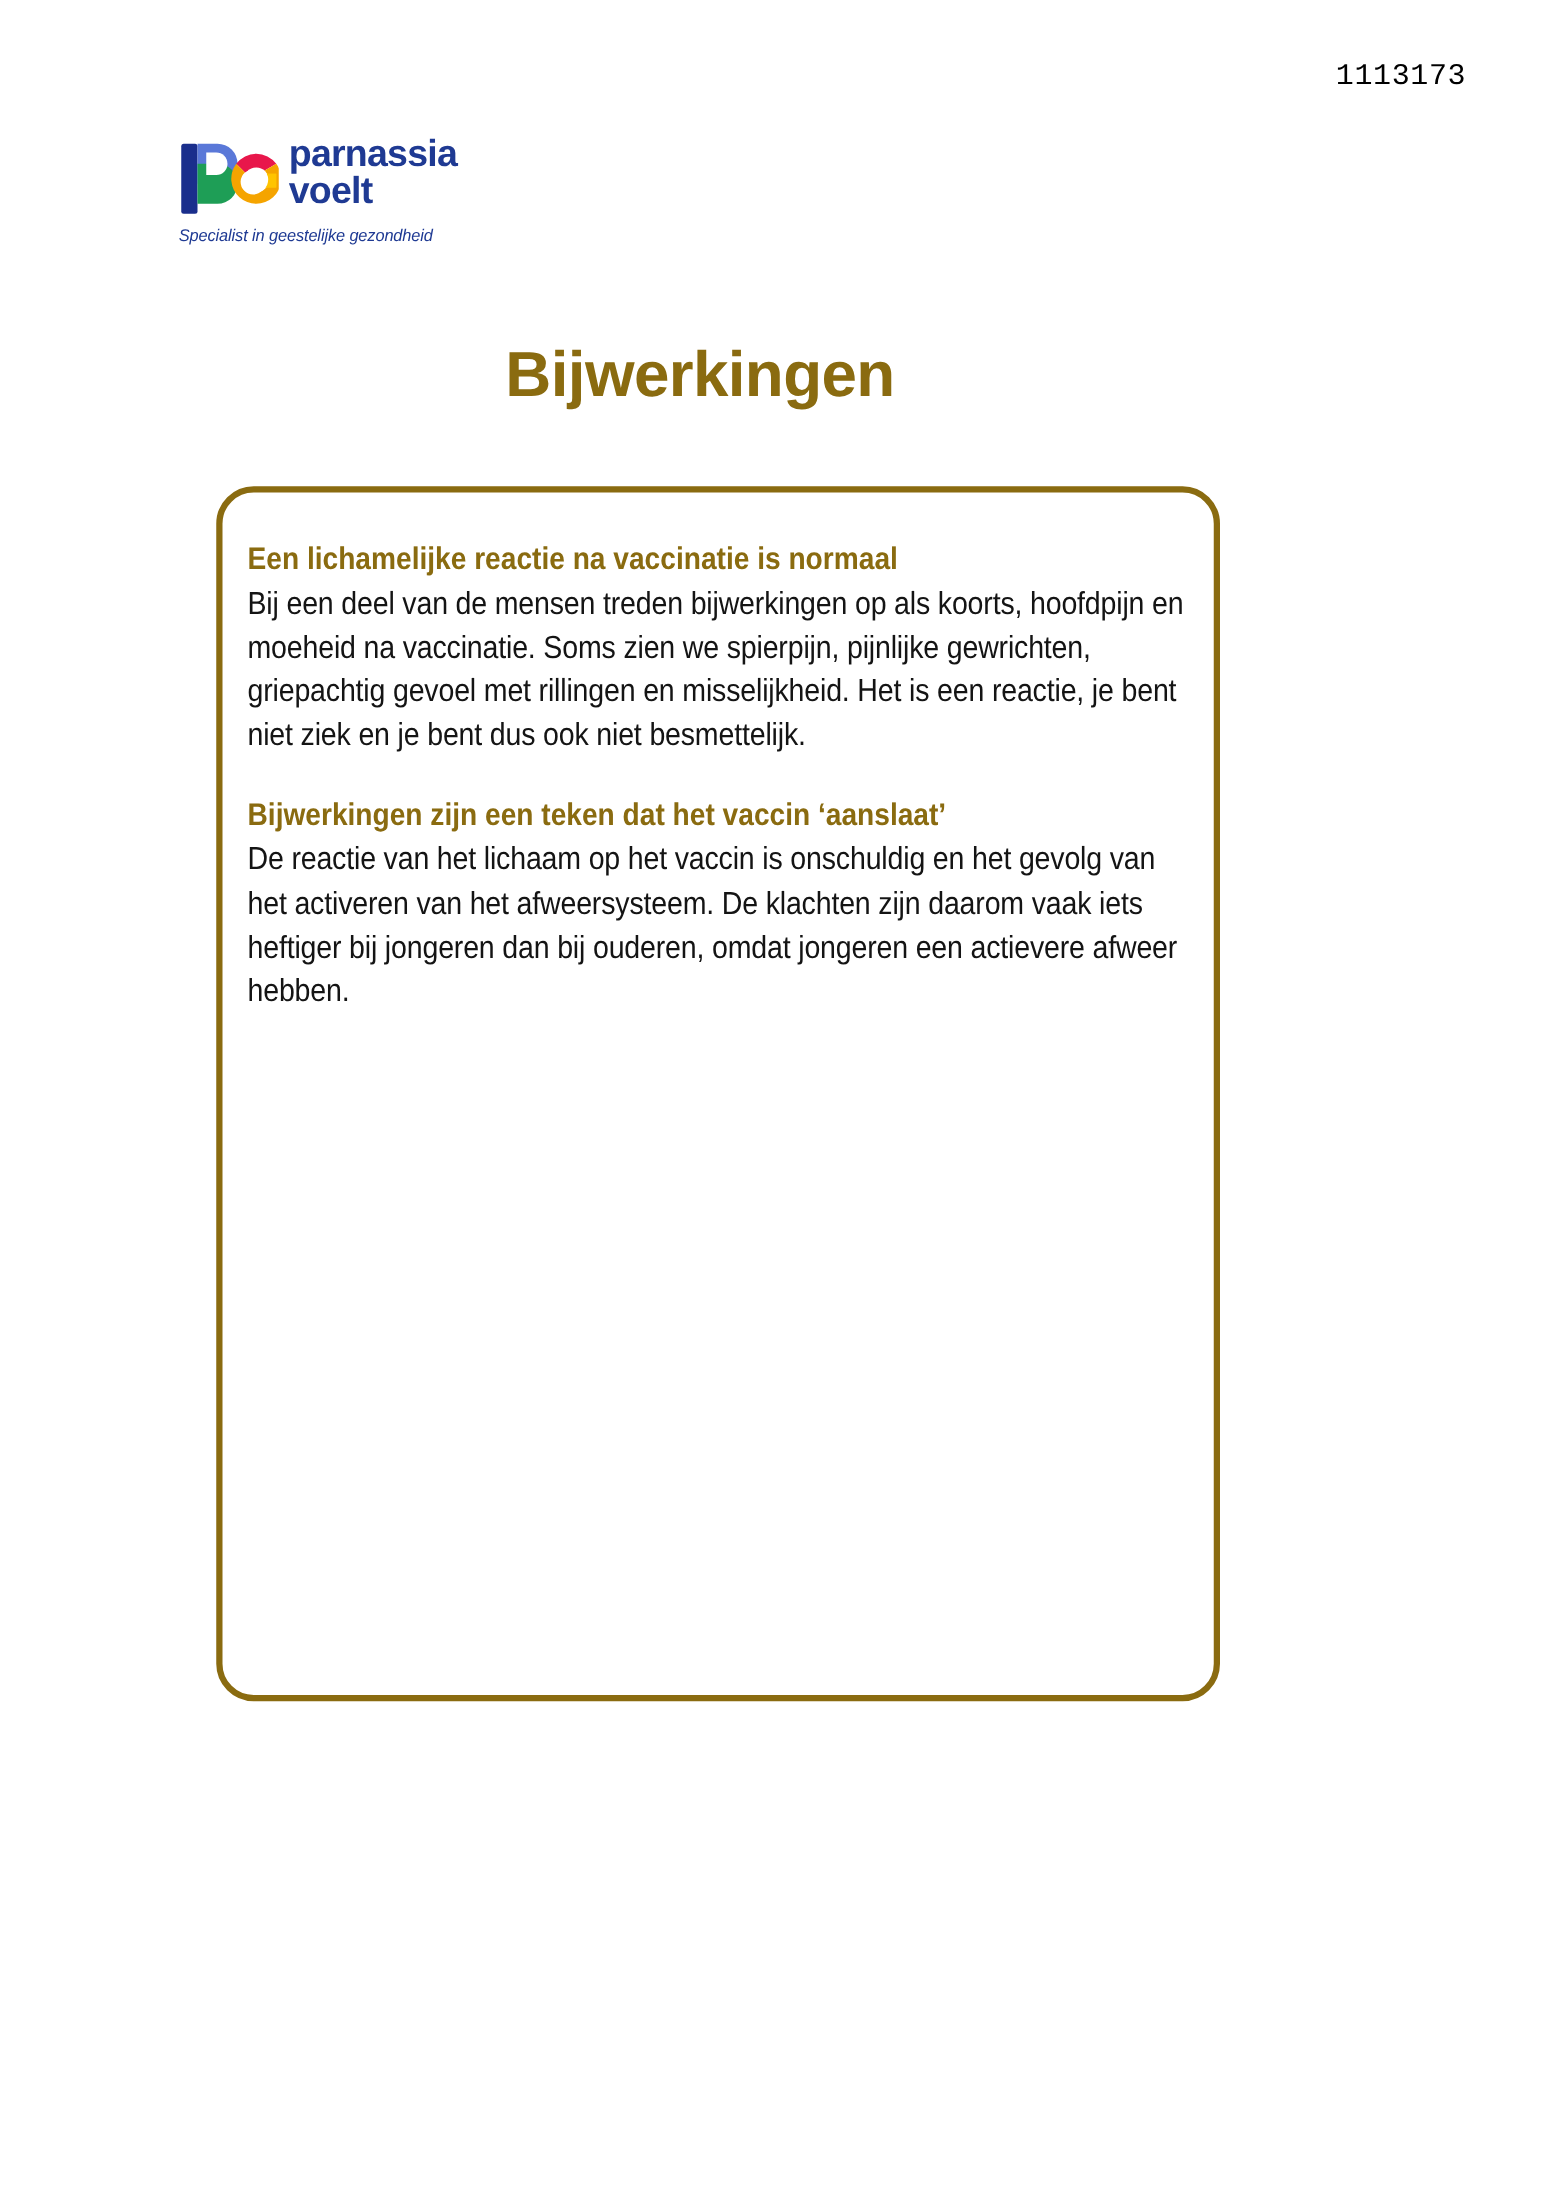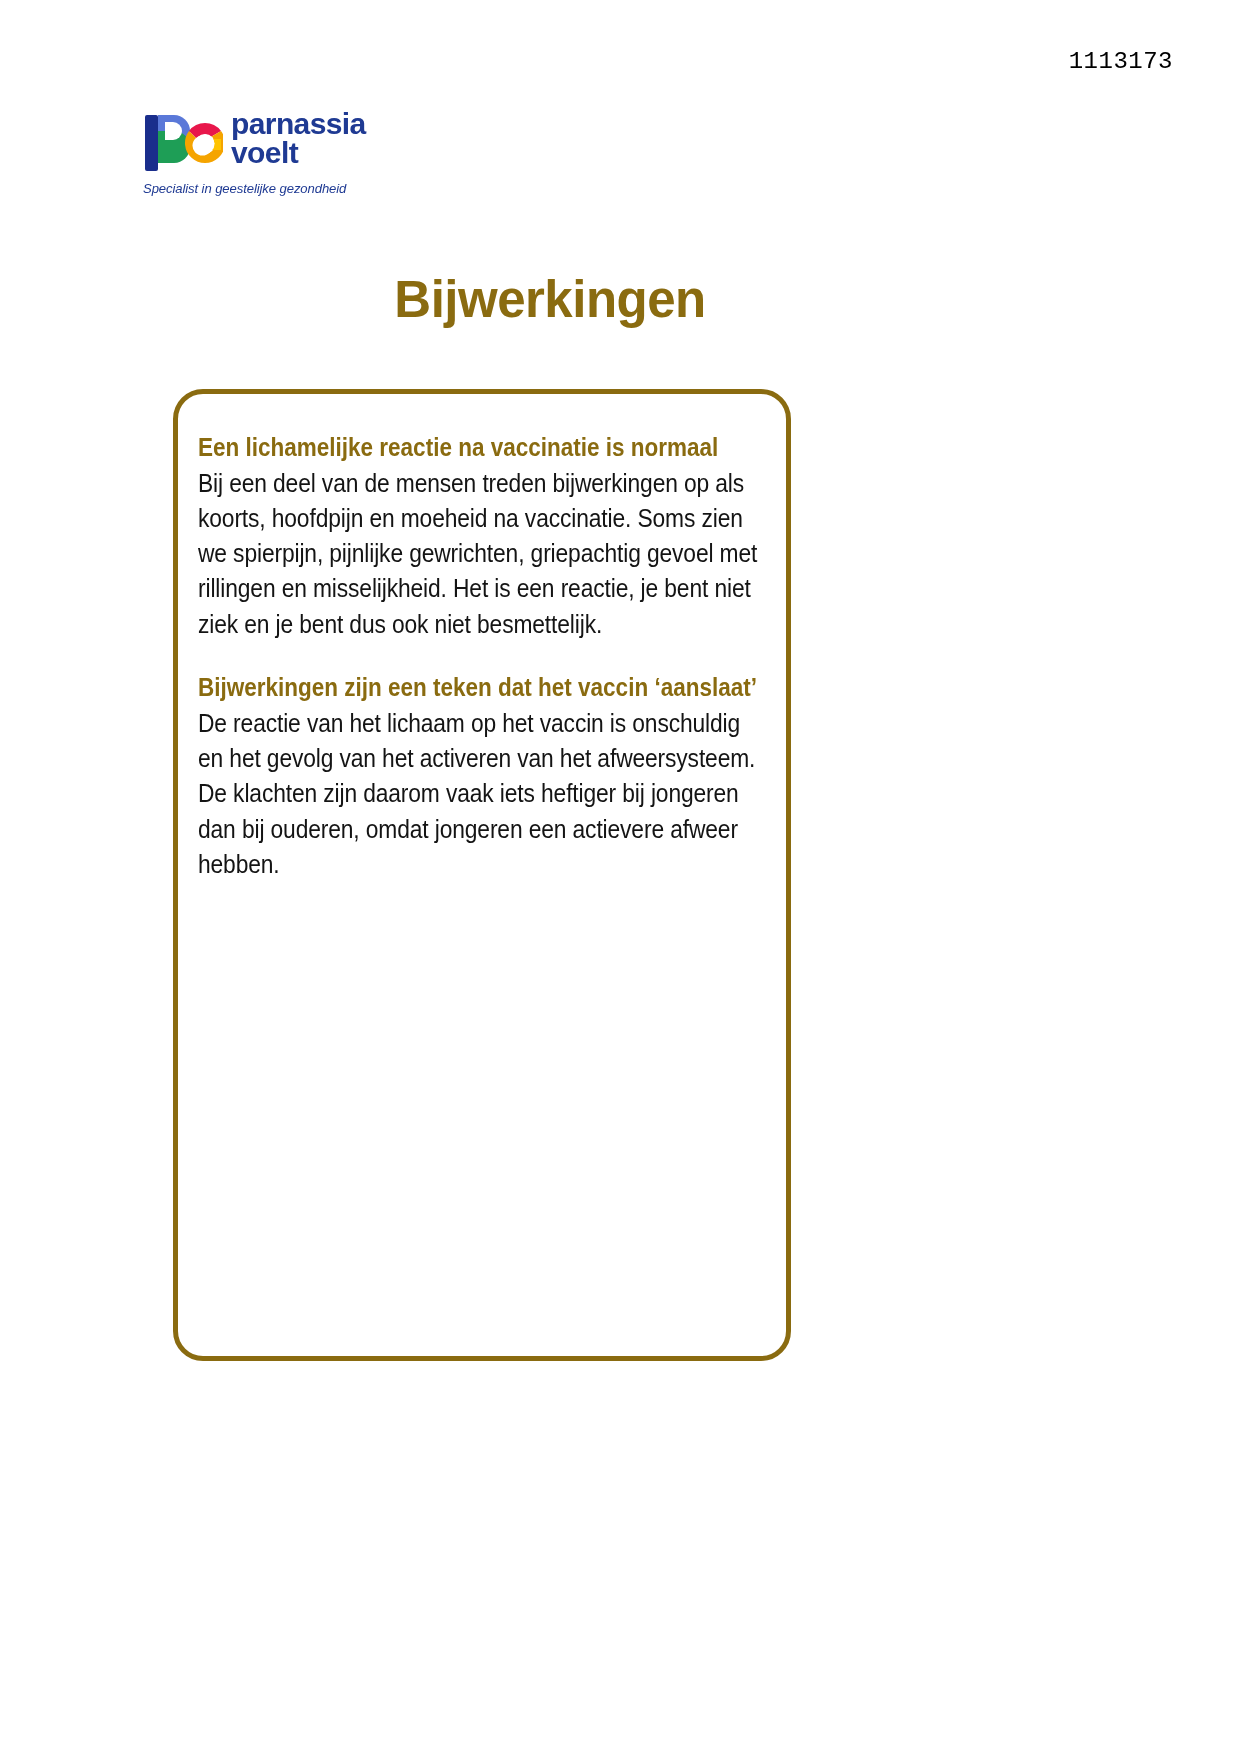--- a/index.html
+++ b/index.html
@@ -72,28 +72,29 @@
     position: absolute;
     top: 270px;
     left: 0;
     width: 1100px;
     text-align: center;
     font-family: "Liberation Sans", sans-serif;
     font-weight: bold;
     font-size: 51px;
     color: #8A6B10;
     letter-spacing: -0.5px;
+    padding-left: 10px;
   }
 
   
   .content-box {
     position: absolute;
     left: 173px;
     top: 389px;
-    width: 618px;
+    width: 803px;
     height: 972px;
     box-sizing: border-box;
     border: 5px solid #8A6B10;
     border-radius: 30px;
     background: #ffffff;
   }
   .content-inner {
     padding: 39px 18px 0 20px;
   }
 

